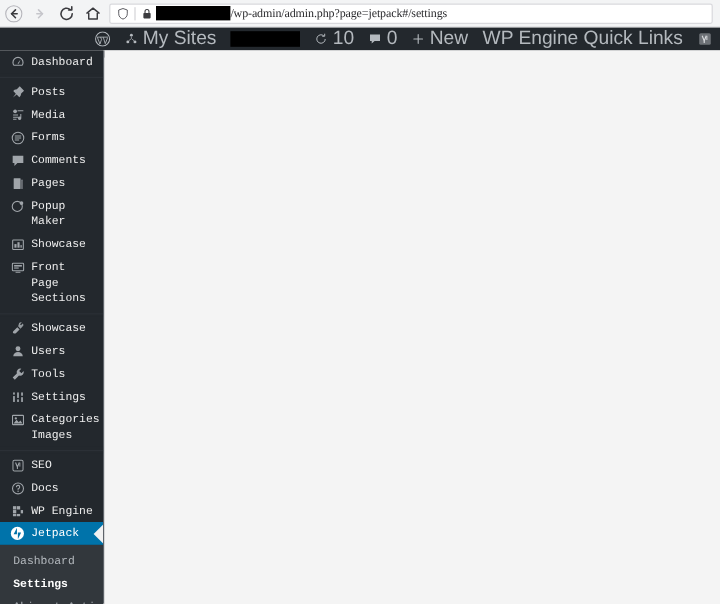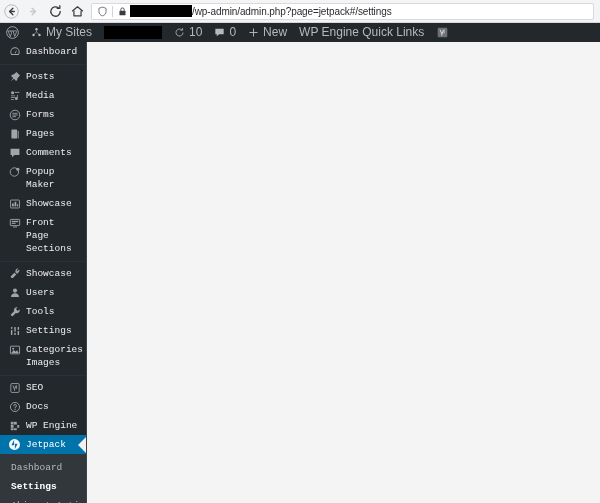--- a/index.html
+++ b/index.html
@@ -53,31 +53,33 @@
     width: 62px; height: 12px;
     background: #000000;
     flex: none;
   }
   #url-text {
     font-size: 10px;
     color: #2b2b2e;
     white-space: nowrap;
     letter-spacing: -0.1px;
     line-height: 15px;
+    font-family: Liberation Serif, serif;
   }
 
   
   #wpadminbar {
     position: absolute; top: 23px; left: 0;
     width: 600px; height: 19px;
     background: #23282d;
     display: flex; align-items: center;
-    font-size: 12px;
+    font-size: 16px;
     color: #b4b9be;
     white-space: nowrap;
+    justify-content: flex-end;
   }
   .ab-item {
     display: flex; align-items: center;
     height: 19px;
     padding: 0 6px;
     gap: 4px;
     color: #b4b9be;
   }
   .ab-item .lbl { line-height: 19px; }
   #ab-site-redaction {
@@ -324,34 +326,34 @@
           <circle cx="10" cy="10" r="8" fill="none" stroke="currentColor" stroke-width="1.5"></circle>
           <path d="M5.6 7.2 H14.4 M5.6 10 H14.4 M5.6 12.8 H11.6" stroke="currentColor" stroke-width="1.4"></path>
         </svg>
       </span>
       <span class="mi-label">Forms</span>
     </div>
 
     <div class="menu-item">
       <span class="mi-icon">
         <svg width="12" height="12" viewBox="0 0 20 20" fill="currentColor">
+          <path d="M2.6 3 H17.4 V13.2 H9.2 L5 17.2 V13.2 H2.6 Z"></path>
+        </svg>
+      </span>
+      <span class="mi-label">Comments</span>
+    </div>
+
+    <div class="menu-item">
+      <span class="mi-icon">
+        <svg width="12" height="12" viewBox="0 0 20 20" fill="currentColor">
           <rect x="4" y="2.4" width="9.6" height="15.2" rx="0.8"></rect>
           <rect x="14.4" y="4.4" width="2.2" height="13.2" rx="0.8" opacity="0.65"></rect>
         </svg>
       </span>
       <span class="mi-label">Pages</span>
-    </div>
-
-    <div class="menu-item">
-      <span class="mi-icon">
-        <svg width="12" height="12" viewBox="0 0 20 20" fill="currentColor">
-          <path d="M2.6 3 H17.4 V13.2 H9.2 L5 17.2 V13.2 H2.6 Z"></path>
-        </svg>
-      </span>
-      <span class="mi-label">Comments</span>
     </div>
 
     <div class="menu-item">
       <span class="mi-icon">
         <svg width="12" height="12" viewBox="0 0 20 20">
           <circle cx="9" cy="10" r="7" fill="none" stroke="currentColor" stroke-width="1.5"></circle>
           <circle cx="14.8" cy="5.4" r="2.6" fill="currentColor"></circle>
         </svg>
       </span>
       <span class="mi-label">Popup Maker</span>

